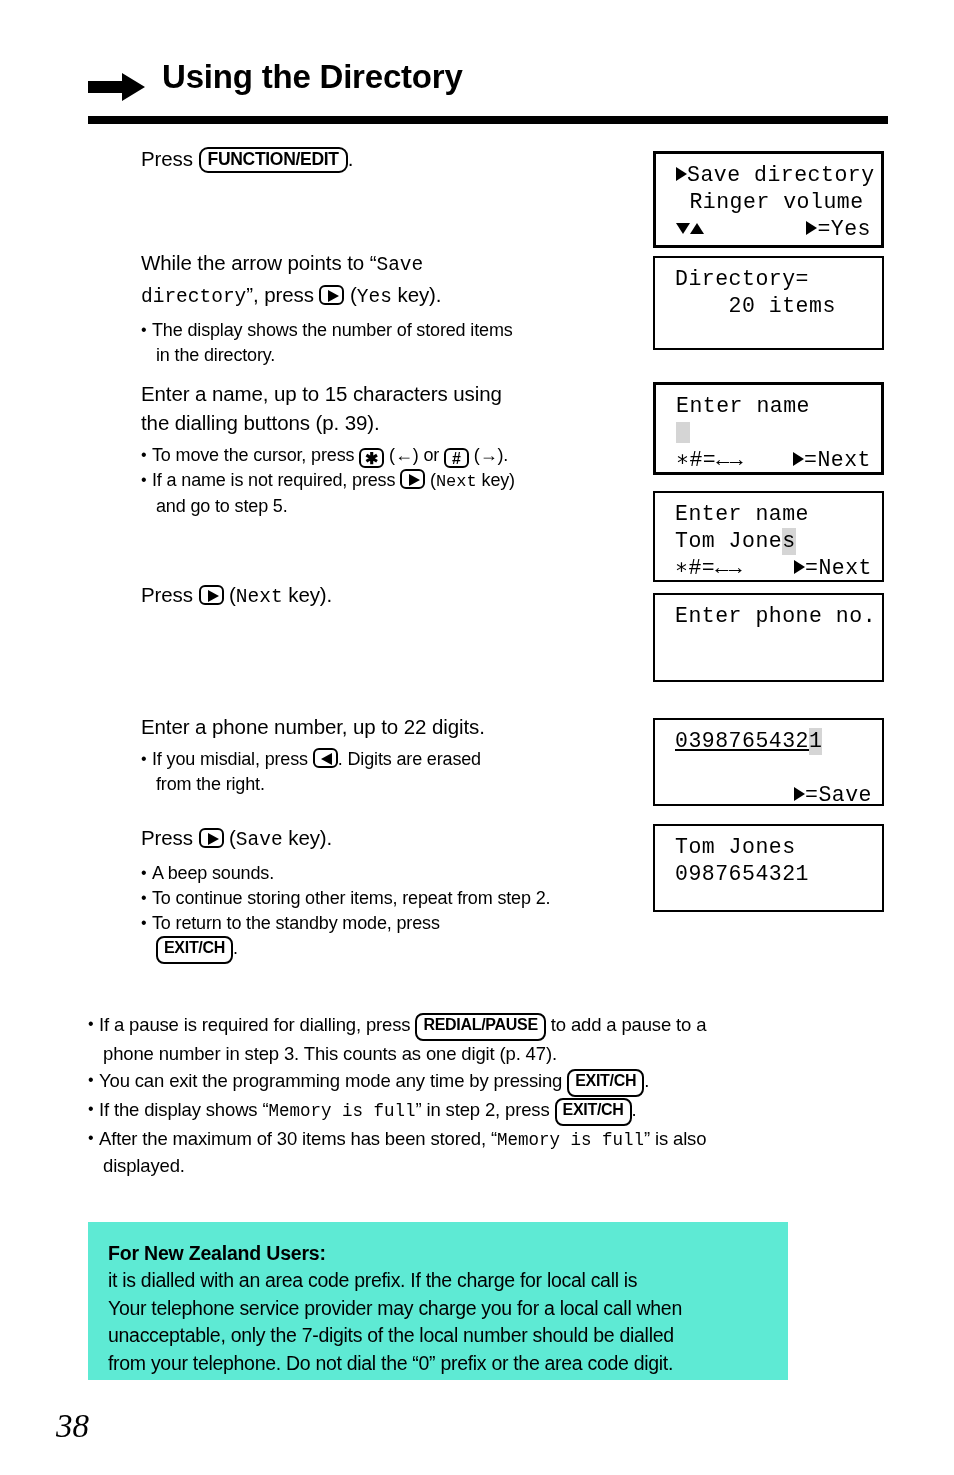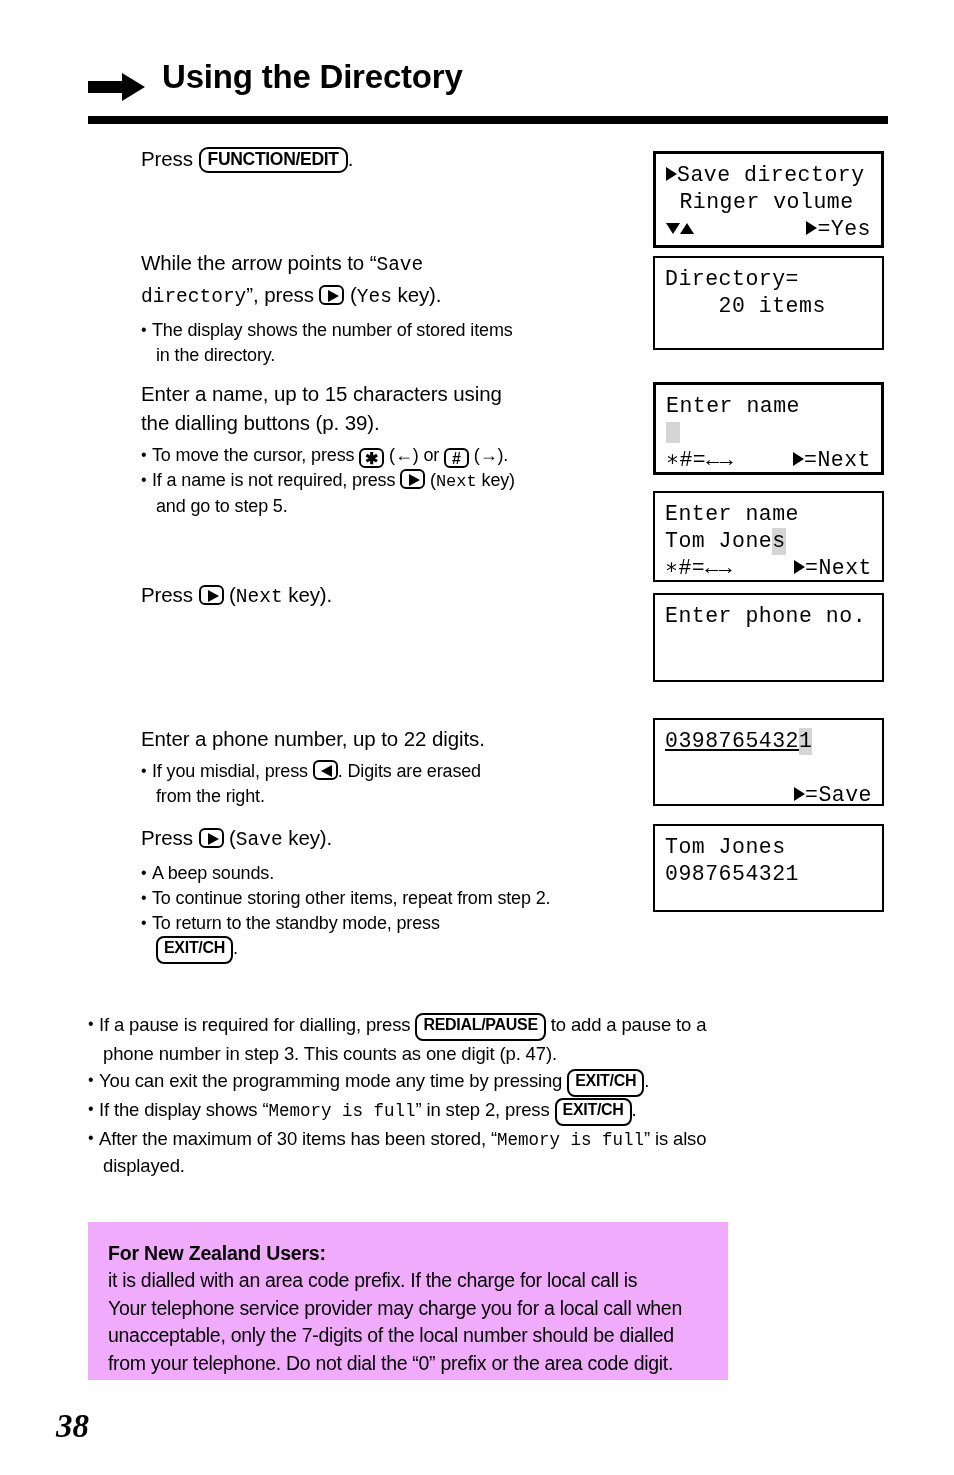--- a/index.html
+++ b/index.html
@@ -156,21 +156,21 @@
 
   
   .lcd {
     position: absolute;
     box-sizing: border-box;
     background: #ffffff;
     border: 2px solid #000;
     font-family: "Liberation Mono", "DejaVu Sans Mono", monospace;
     font-size: 21.5px;
     line-height: 27px;
-    padding: 8px 10px 8px 10px;
+    padding: 8px 10px 8px 20px;
     letter-spacing: 0.5px;
     overflow: hidden;
   }
   .lcd.thick { border-width: 3px; }
   .lcd .row {
     position: relative;
     height: 27px;
     white-space: pre;
   }
   .lcd .right {
@@ -223,23 +223,23 @@
     letter-spacing: -0.25px;
   }
   #notes .bullet { font-size: 18.5px; line-height: 26.5px; }
   #notes .bullet .mono { font-size: 17.5px; }
 
   
   #nz-box {
     position: absolute;
     left: 88px;
     top: 1222px;
-    width: 640px;
+    width: 700px;
     height: 158px;
-    background: #f0abfc;
+    background: #5eead4;
     box-sizing: border-box;
     padding: 18px 22px 0 20px;
   }
   #nz-title {
     font-size: 19.5px;
     font-weight: bold;
     line-height: 27px;
     letter-spacing: -0.2px;
   }
   #nz-body {
@@ -248,21 +248,21 @@
     letter-spacing: -0.3px;
   }
 
   
   #page-num {
     position: absolute;
     left: 56px;
     top: 1408px;
     font-family: "Liberation Serif", serif;
     font-style: italic;
-    font-weight: bold;
+    font-weight: normal;
     font-size: 33px;
   }
 </style>
 </head>
 <body>
 
 <div id="header">
   <div id="header-arrow">
     <svg width="58" height="30" viewBox="0 0 58 30">
       <path d="M0 9 L34 9 L34 1 L57 15 L34 29 L34 21 L0 21 Z" fill="#000"></path>
@@ -290,21 +290,21 @@
     <div class="bullets">
       <div class="bullet"><span>To move the cursor, press </span><span class="keysq"><span class="glyph">✱</span></span><span> (←) or </span><span class="keysq"><span class="glyph">#</span></span><span> (→).</span></div>
       <div class="bullet"><span>If a name is not required, press </span><span class="keysq"><span class="tri-r"></span></span><span> (</span><span class="mono">Next</span><span> key)</span><span class="cont">and go to step 5.</span></div>
     </div>
   </div>
 
   <div class="step" style="top:436px;">
     <div class="step-main"><span>Press </span><span class="keysq"><span class="tri-r"></span></span><span> (</span><span class="mono">Next</span><span> key).</span></div>
   </div>
 
-  <div class="step" style="top:580px;">
+  <div class="step" style="top:568px;">
     <div class="step-main"><span>Enter a phone number, up to 22 digits.</span></div>
     <div class="bullets">
       <div class="bullet"><span>If you misdial, press </span><span class="keysq"><span class="tri-l"></span></span><span>. Digits are erased</span><span class="cont">from the right.</span></div>
     </div>
   </div>
 
   <div class="step" style="top:679px;">
     <div class="step-main"><span>Press </span><span class="keysq"><span class="tri-r"></span></span><span> (</span><span class="mono">Save</span><span> key).</span></div>
     <div class="bullets">
       <div class="bullet">A beep sounds.</div>

